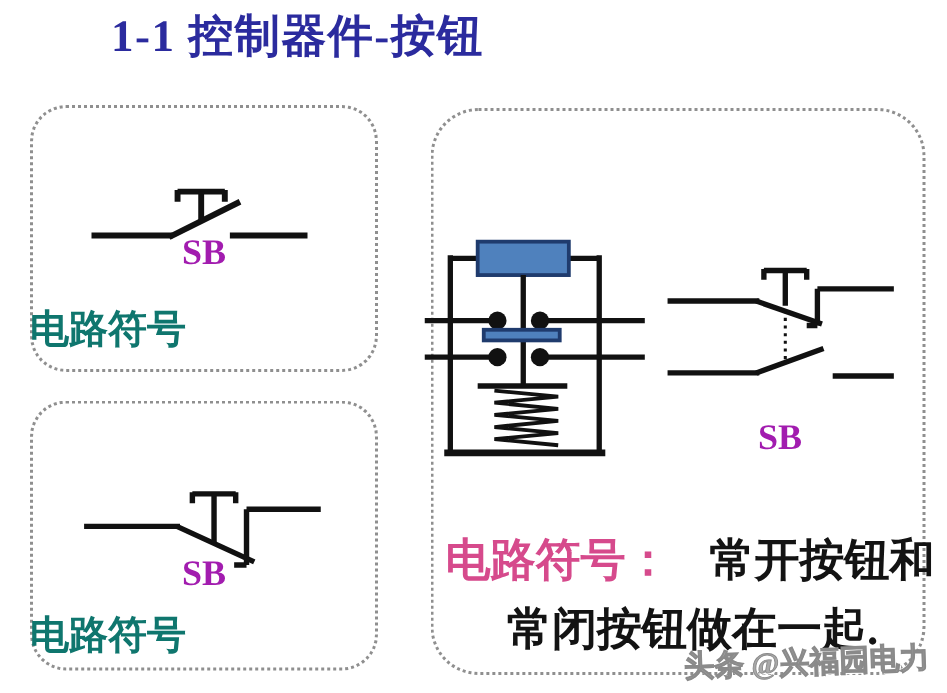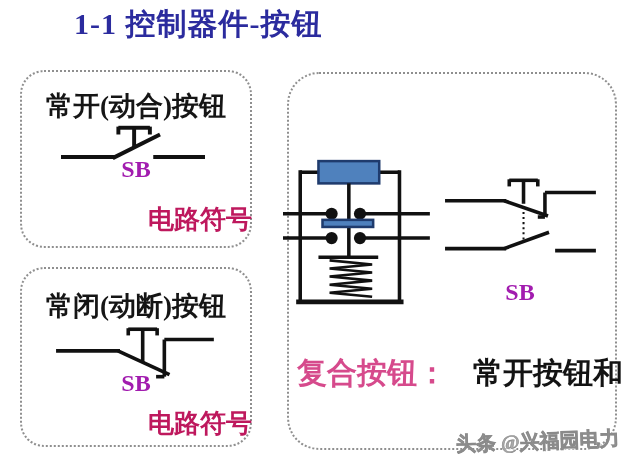--- a/index.html
+++ b/index.html
@@ -12,21 +12,21 @@
   #box-nc{left:20px;top:267px;width:232px;height:180px;border-radius:24px;}
   #box-comp{left:287px;top:72px;width:330px;height:378px;border-radius:32px;}
   .heading{position:absolute;font-weight:bold;color:#151515;white-space:nowrap;}
   #no-heading{left:20px;width:232px;top:88px;text-align:center;font-size:27px;}
   #nc-heading{left:20px;width:232px;top:288px;text-align:center;font-size:27px;}
   #comp-heading{left:287px;width:330px;top:100px;text-align:center;font-size:34px;padding-left:22px;box-sizing:border-box;}
   .sb{position:absolute;font-weight:bold;color:#a21caf;font-size:24px;text-align:center;}
   #no-sb{left:20px;width:232px;top:156px;}
   #nc-sb{left:20px;width:232px;top:370px;}
   #comp-sb{left:480px;width:80px;top:279px;}
-  .caption{position:absolute;font-weight:bold;color:#be185d;font-size:26px;text-align:right;}
+  .caption{position:absolute;font-weight:bold;color:#0f766e;font-size:26px;text-align:left;}
   #no-caption{left:20px;width:232px;top:202px;}
   #nc-caption{left:20px;width:232px;top:406px;}
   .sym{position:absolute;}
   #no-symbol{left:58px;top:121px;}
   #nc-symbol{left:54px;top:326px;}
   #comp-symbol{left:443px;top:173px;}
   #mech{left:283px;top:158px;}
   .desc1{position:absolute;left:297px;top:353px;font-size:30px;font-weight:bold;white-space:nowrap;}
   .desc1 .term{color:#d64a8c;}
   .desc1 .rest{color:#131313;margin-left:26px;}
@@ -42,35 +42,33 @@
   svg .dot{fill:#111;}
 </style>
 </head>
 <body>
 
 <div id="page">
 
   <div class="title">1-1  控制器件-按钮</div>
 
   <div class="dotbox" id="box-no"></div>
-  <div class="heading" id="no-heading">常开(动合)按钮</div>
   <svg class="sym" id="no-symbol" width="150" height="45" viewBox="0 0 132 40">
     <path class="wire" d="M2,32 H50"></path>
     <path class="wire" d="M48,33 L90,12"></path>
     <path class="wire" d="M84,32 H130"></path>
     <path class="wire" d="M53,6 H81"></path>
     <path class="wire" d="M53,5 V12"></path>
     <path class="wire" d="M81,5 V12"></path>
     <path class="wire" d="M67,6 V24"></path>
   </svg>
   <div class="sb" id="no-sb">SB</div>
   <div class="caption" id="no-caption">电路符号</div>
 
   <div class="dotbox" id="box-nc"></div>
-  <div class="heading" id="nc-heading">常闭(动断)按钮</div>
   <svg class="sym" id="nc-symbol" width="165" height="57" viewBox="0 0 160 55">
     <path class="wire" d="M2,24 H64"></path>
     <path class="wire" d="M62,24 L112,47"></path>
     <path class="wire" d="M107,13 V49"></path>
     <path class="wire" d="M99,49 H107"></path>
     <path class="wire" d="M107,13 H155"></path>
     <path class="wire" d="M72,3 H100"></path>
     <path class="wire" d="M72,2 V9"></path>
     <path class="wire" d="M100,2 V9"></path>
     <path class="wire" d="M86,3 V35"></path>
@@ -112,17 +110,18 @@
     <path class="wire" d="M93,43 H100"></path>
     <path class="wire" d="M100,19 H150"></path>
     <path class="dotlink" d="M79,33 V66"></path>
     <path class="wire" d="M2,74 H62"></path>
     <path class="wire" d="M60,74 L104,58"></path>
     <path class="wire" d="M110,76 H150"></path>
   </svg>
   <div class="sb" id="comp-sb">SB</div>
 
   <div class="desc1">
-    <span class="term">复合按钮：</span><span class="rest">常开按钮和</span>
+    <span class="term">电路符号：</span><span class="rest">常开按钮和</span>
   </div>
+  <div class="desc2">常闭按钮做在一起.</div>
 
   <div class="watermark">头条 @兴福园电力</div>
 </div>
 
 </body></html>

